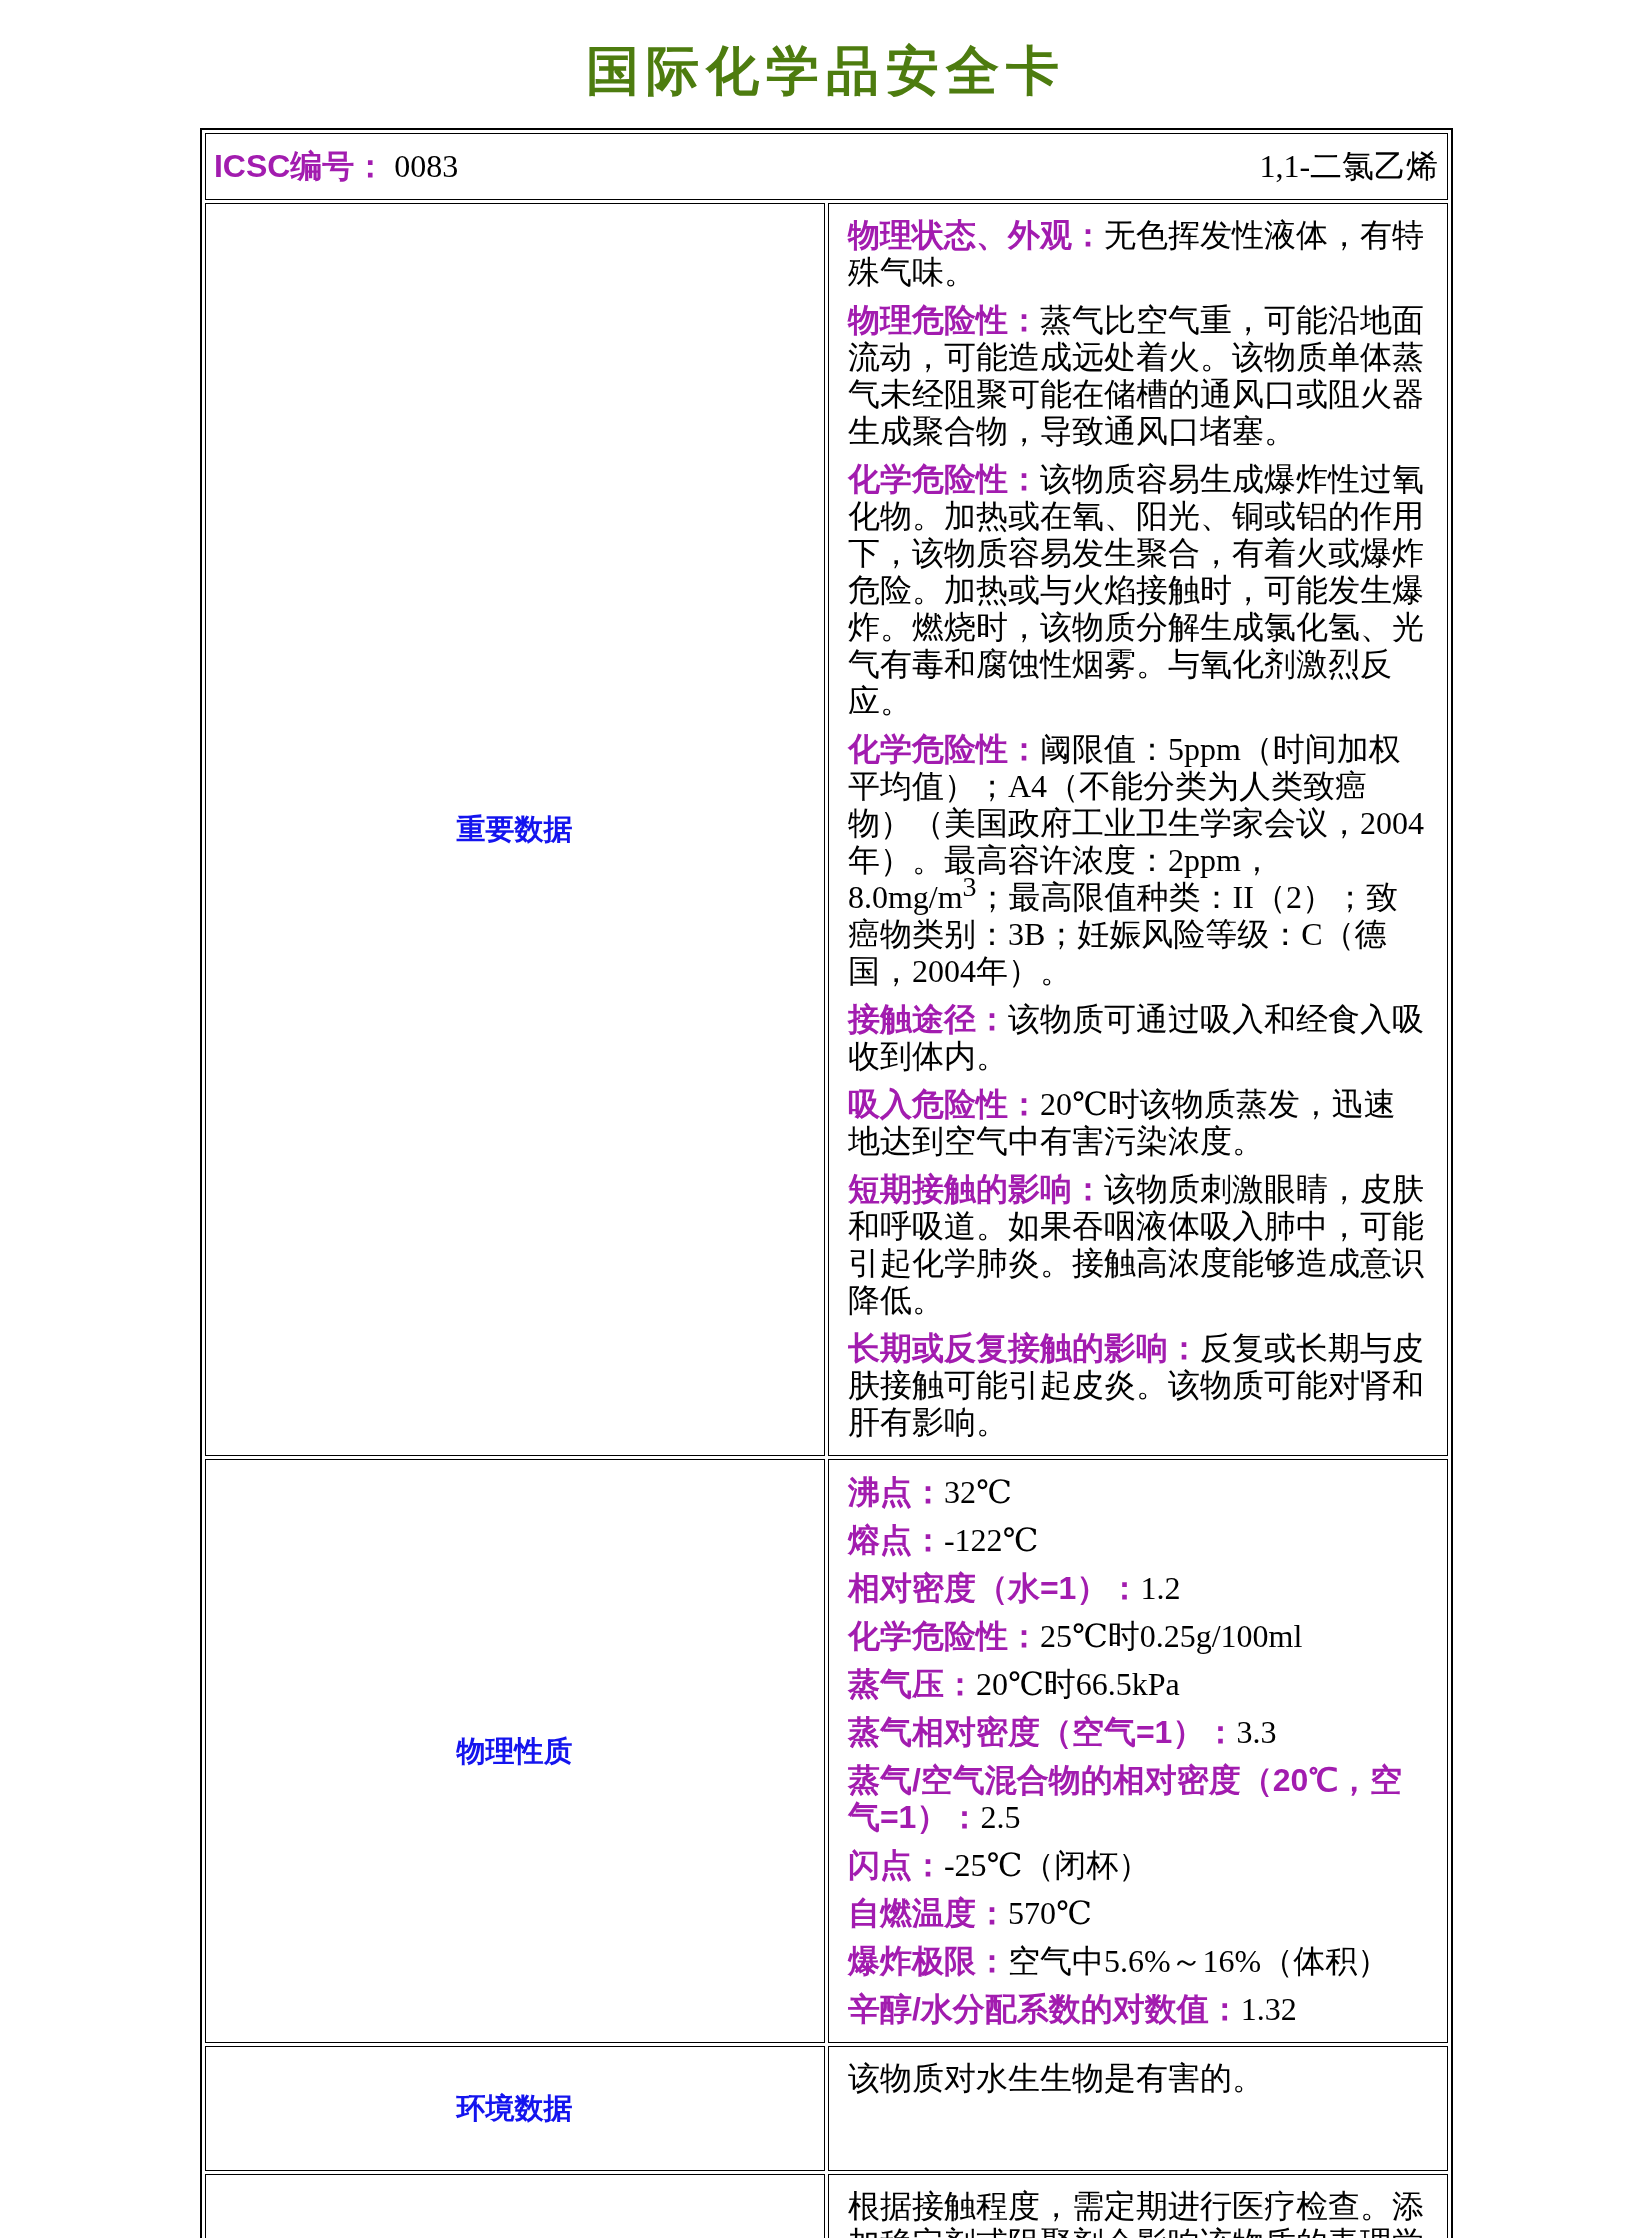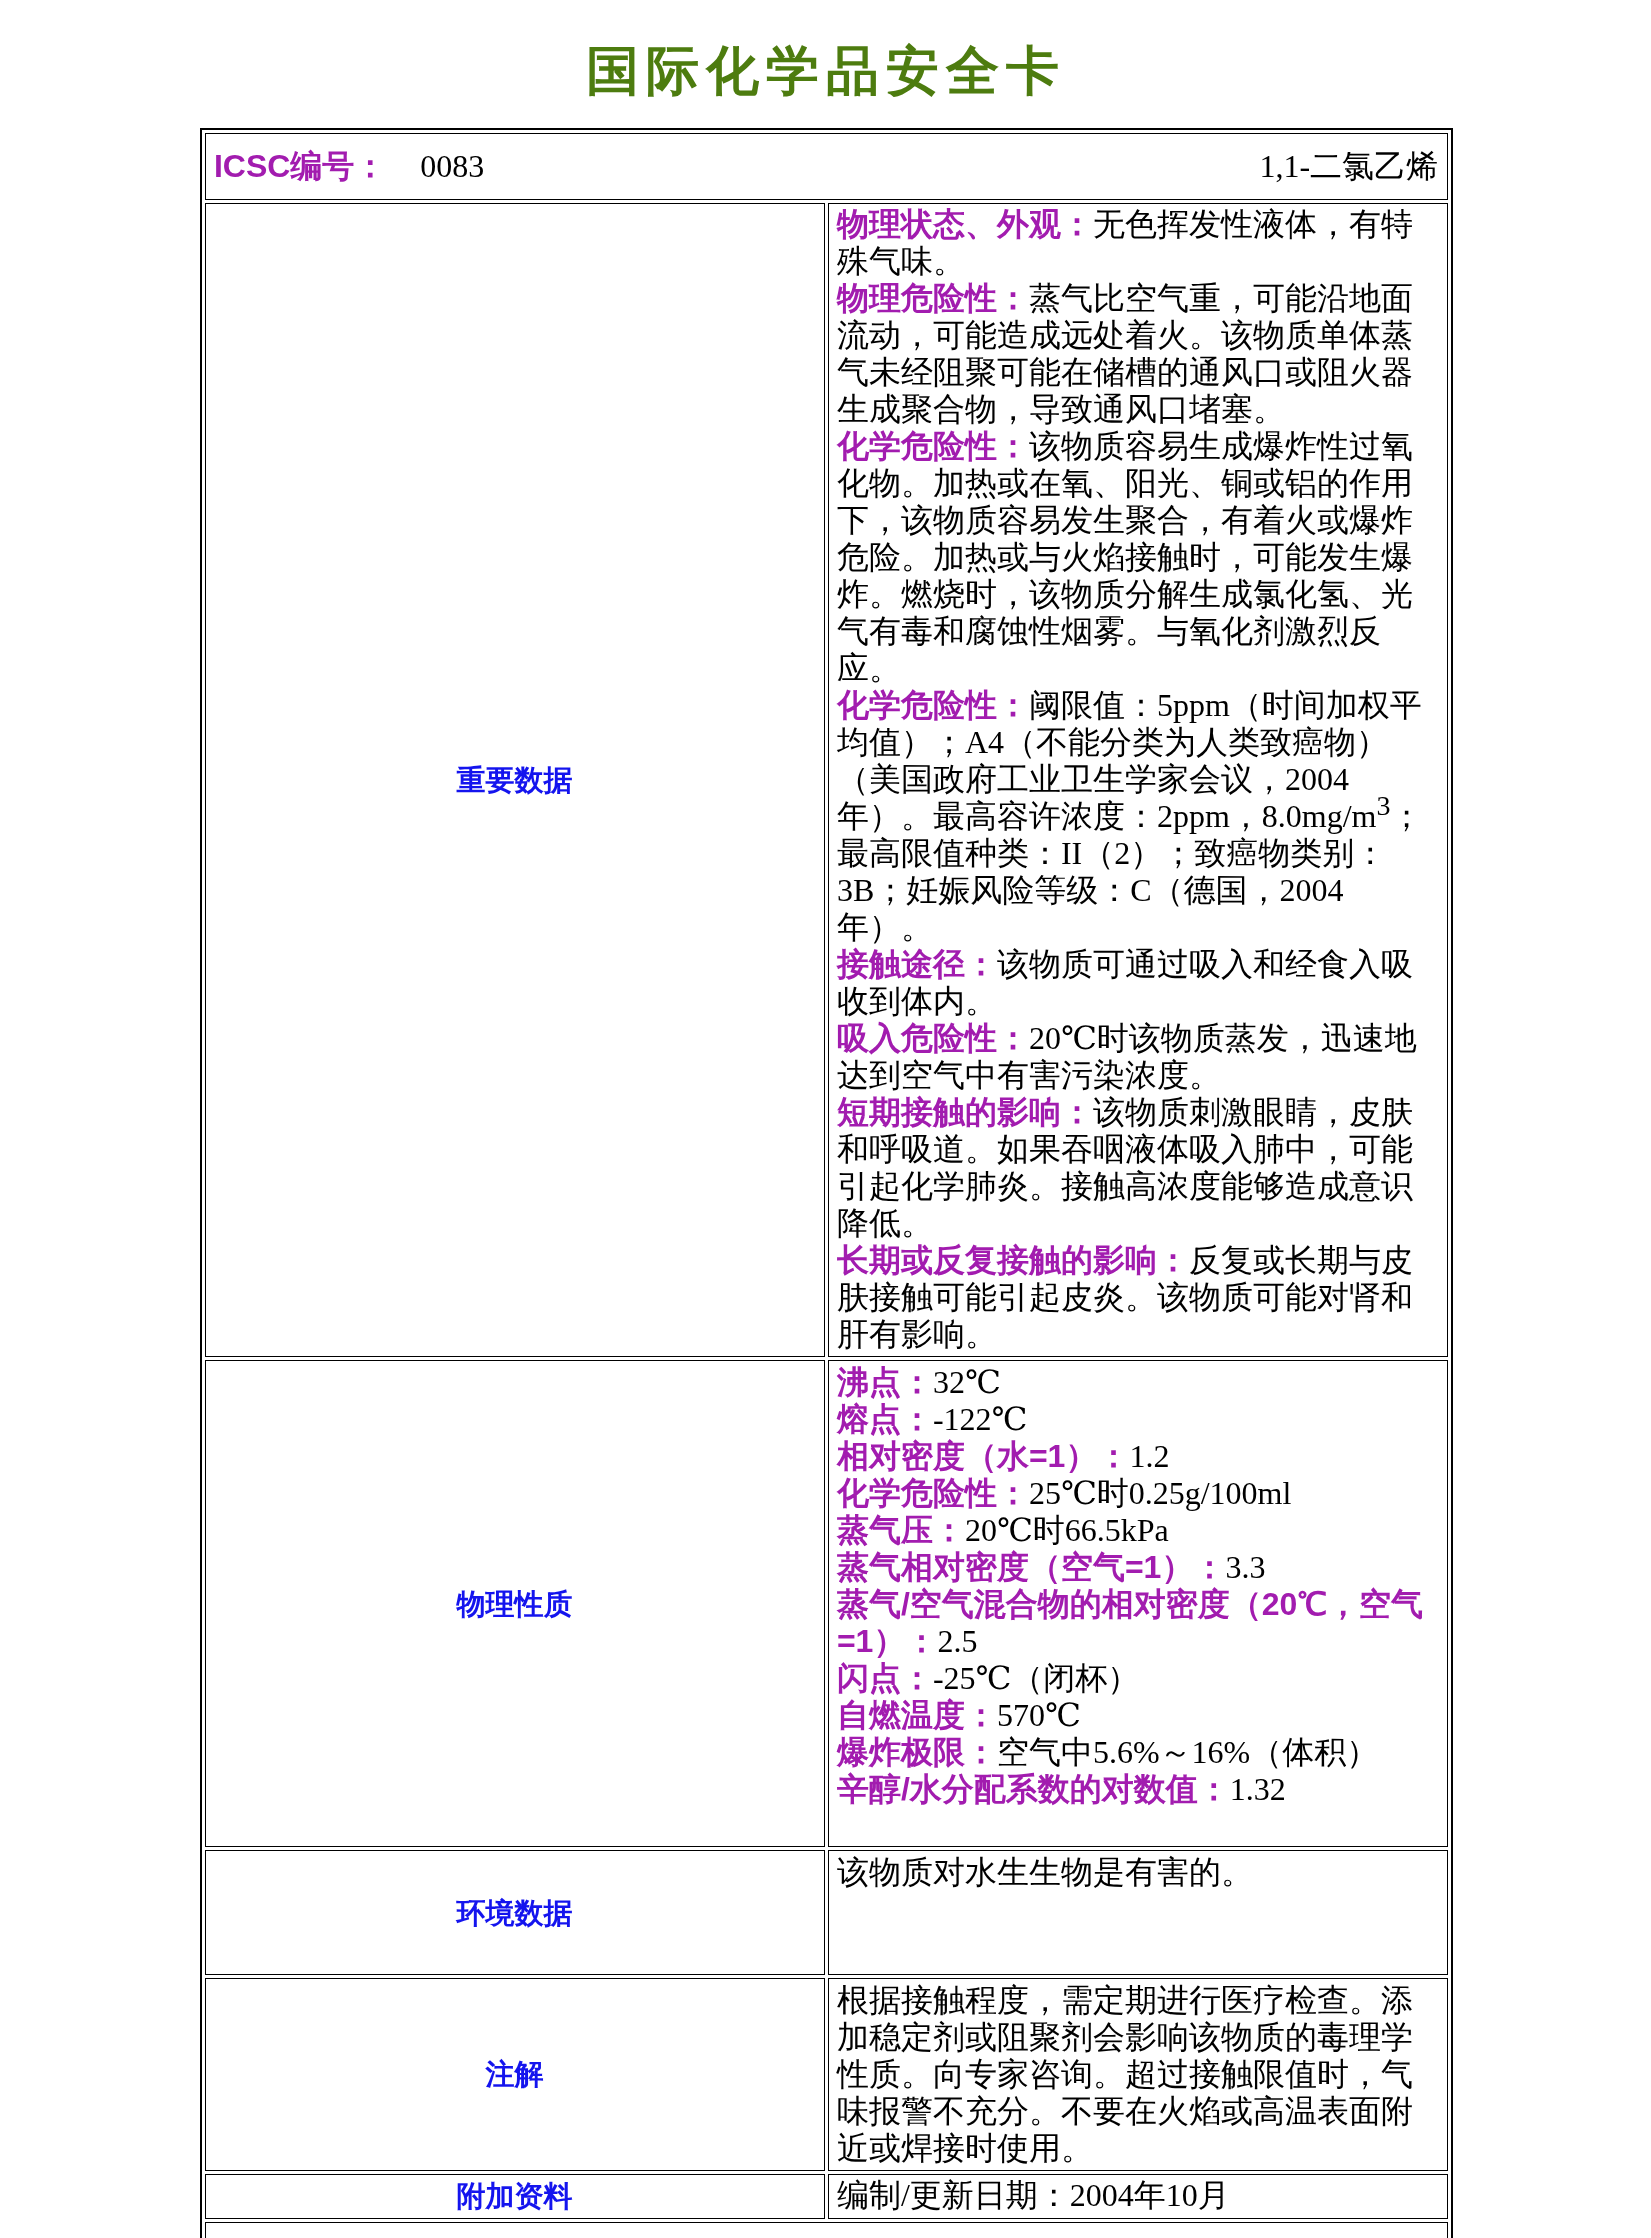--- a/index.html
+++ b/index.html
@@ -14,22 +14,22 @@
   td{border:1.4px solid #000;box-sizing:border-box;vertical-align:top;
      padding:2.8px 8.4px;font-size:32px;line-height:37px;}
   td.row-label{width:150px;text-align:center;vertical-align:middle;
                padding:2.8px 4.2px;}
   .lbl{color:#a21caf;font-weight:bold;
        font-family:Liberation Sans, sans-serif;}
   .rowlbl{color:#1414ee;font-weight:bold;font-size:29px;
           font-family:Liberation Serif, serif;}
   .header-cell{height:67px;vertical-align:middle;}
   .header-flex{display:flex;justify-content:space-between;align-items:center;}
-  .hdr-val,.hdr-name{font-size:32px;margin-left:26px;}
-  p.item{margin:0;}
+  .hdr-val,.hdr-name{font-size:32px;}
+  p.item{margin:11px;}
   .sup{font-size:28px;vertical-align:12.5px;line-height:0;}
   .footer-cell{height:200px;vertical-align:middle;padding:4.2px 14px;}
   .logos{display:flex;align-items:center;justify-content:space-between;
          padding:0 2.8px;}
   svg{display:block;}
 </style>
 </head>
 <body>
 
 <div class="card-wrap">

